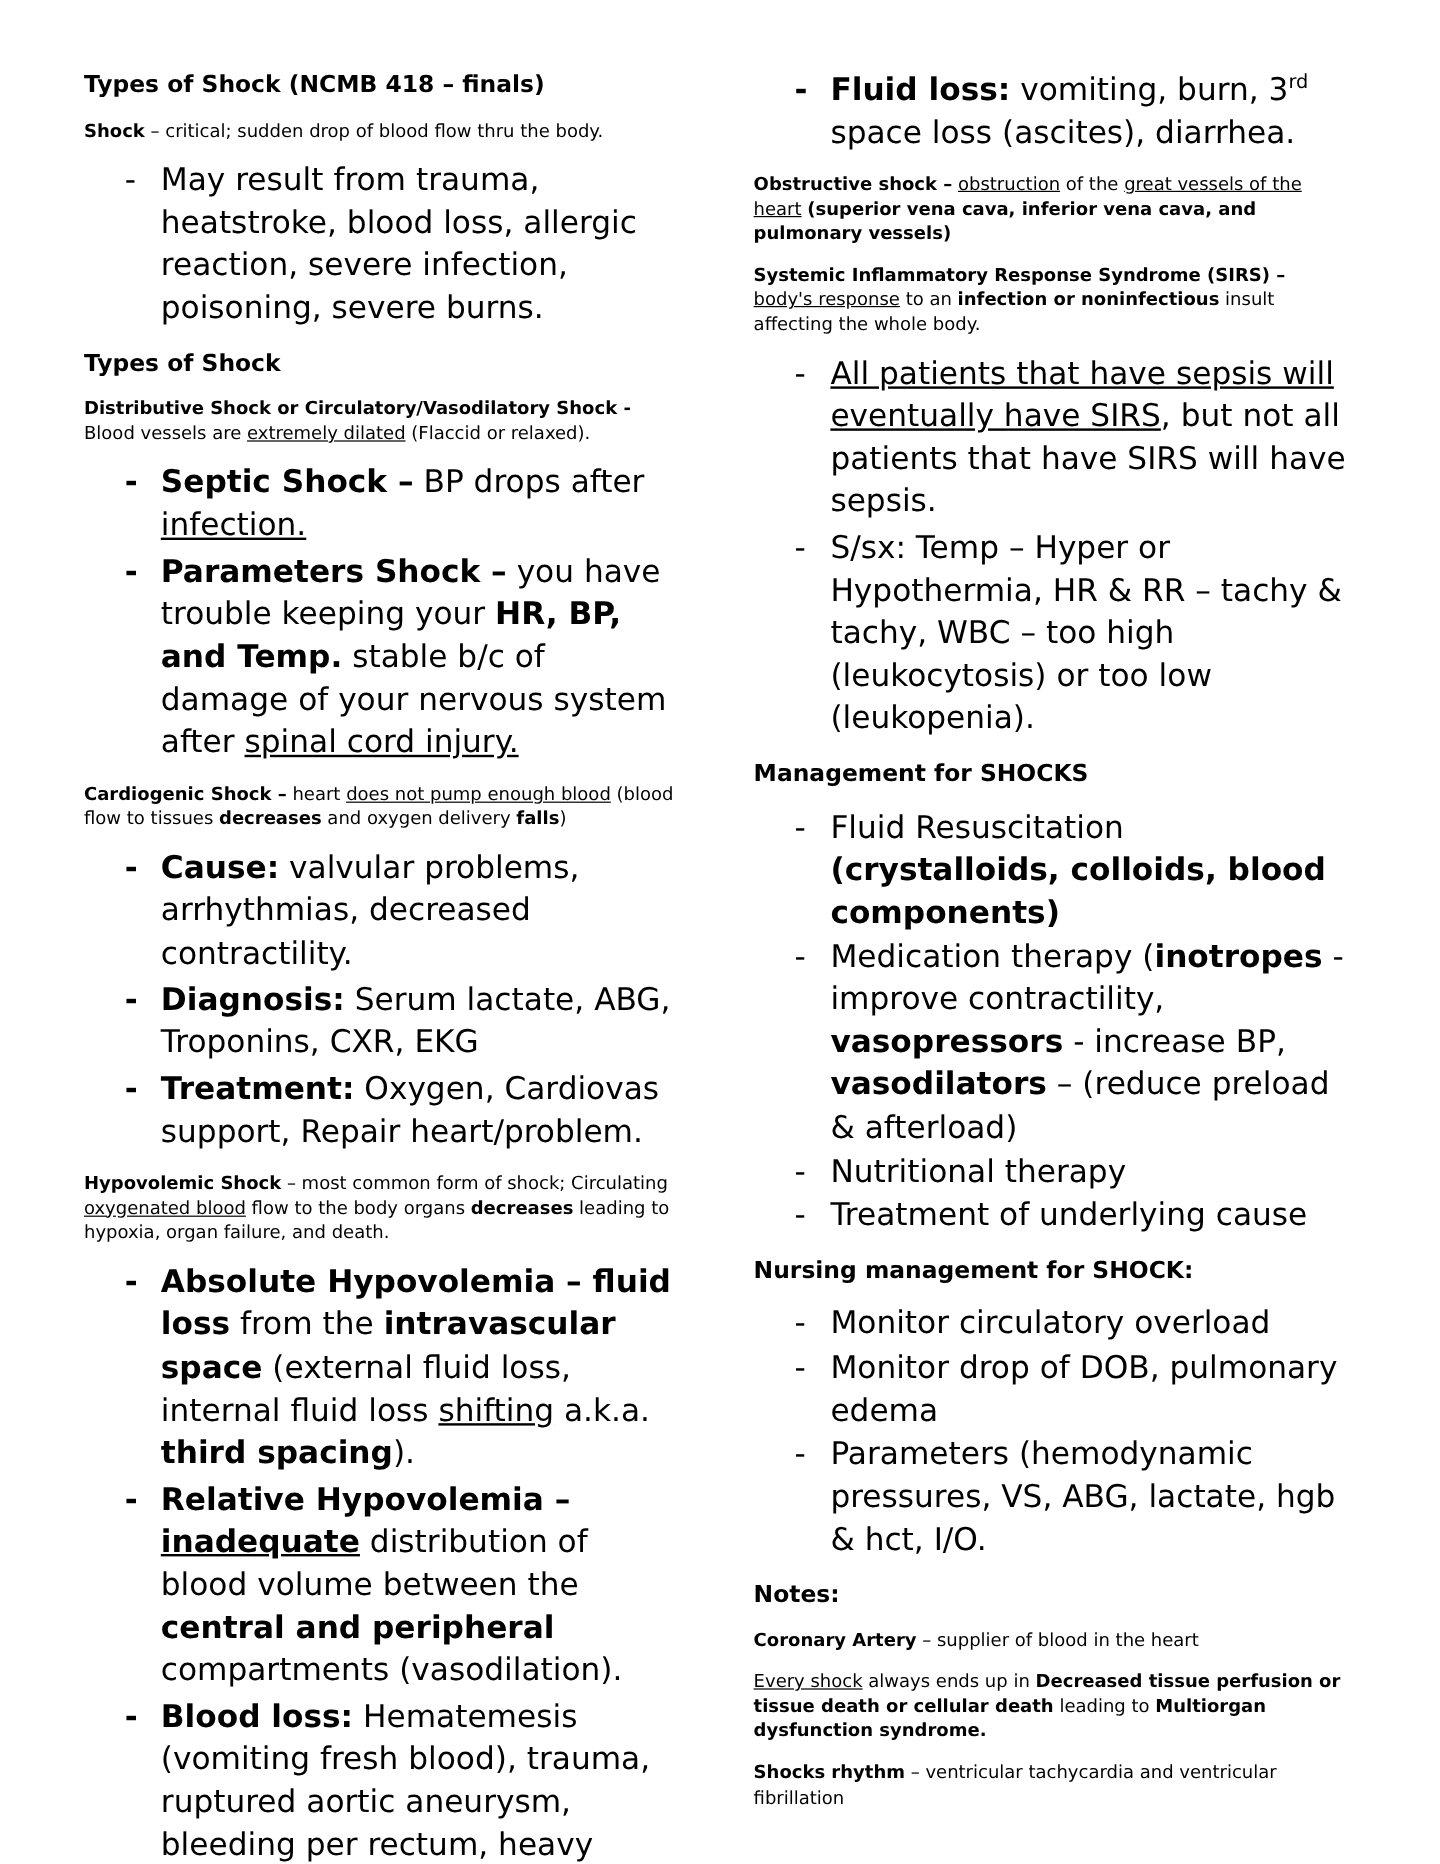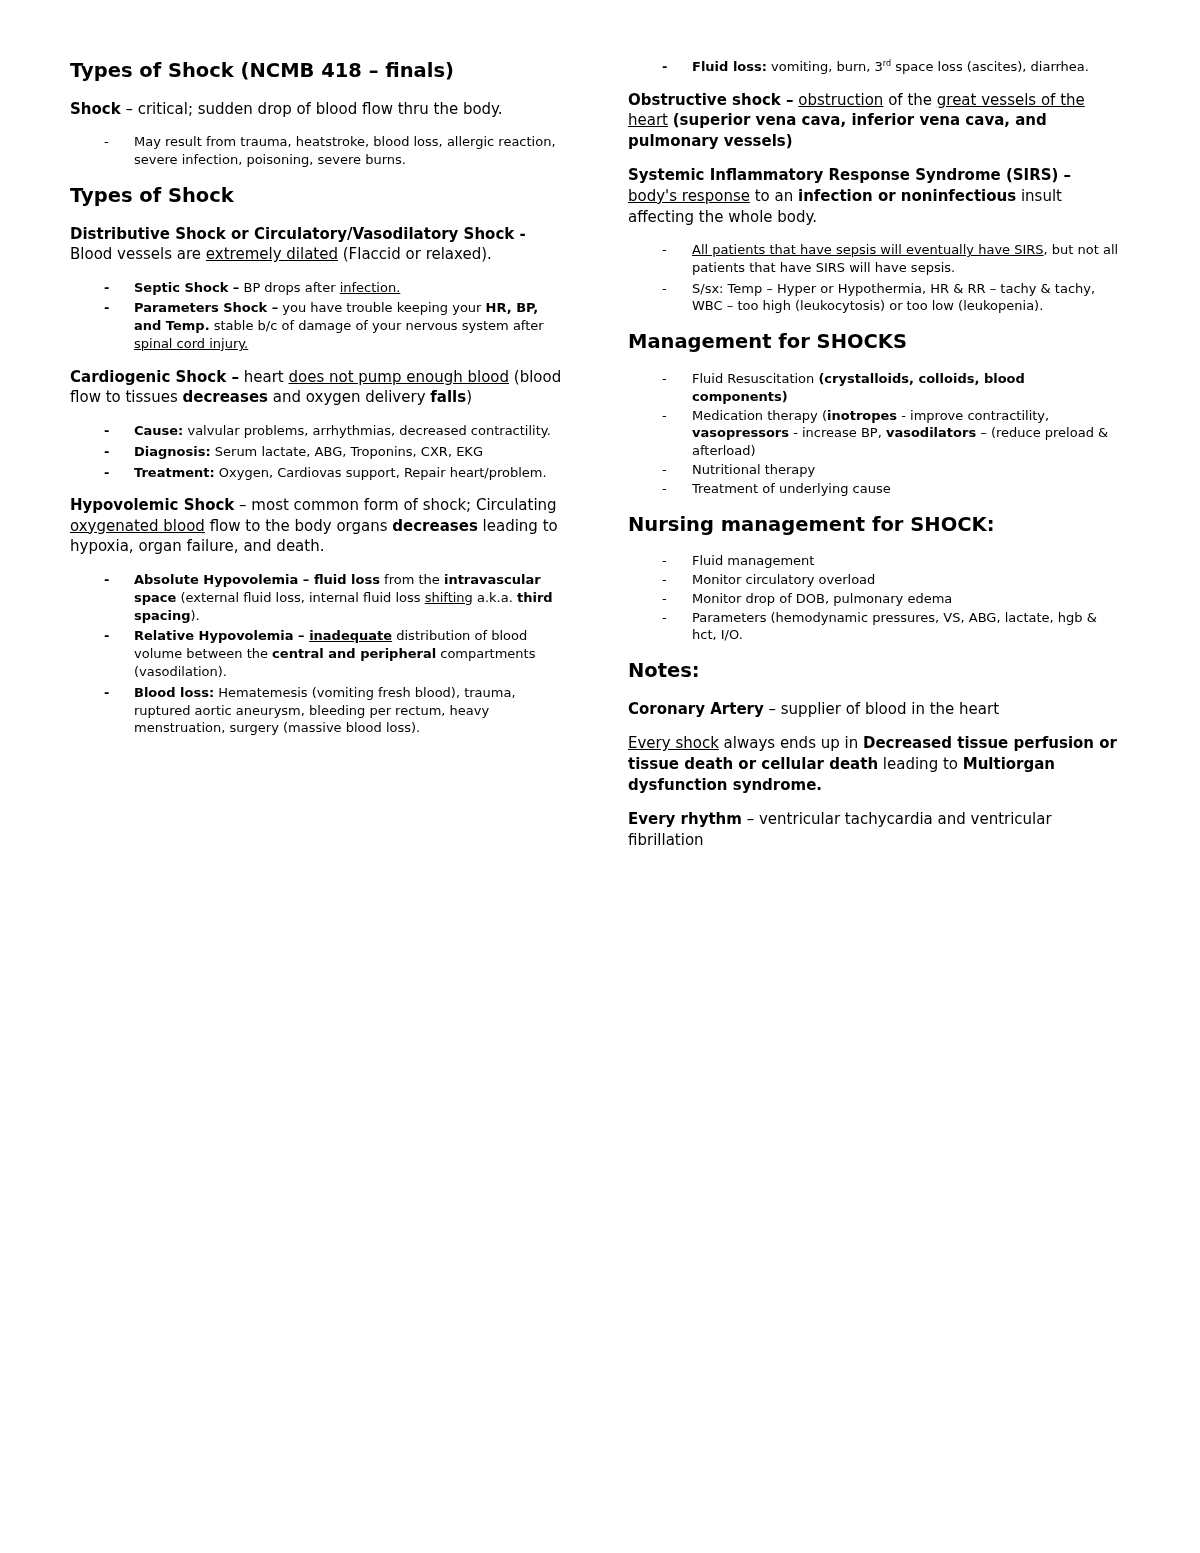--- a/index.html
+++ b/index.html
@@ -42,21 +42,21 @@
     line-height: 1.37;
     font-weight: bold;
   }
   ul.bullets {
     list-style: none;
     margin: 0 0 14px 0;
     padding: 0 0 0 34px;
   }
   ul.bullets > li {
     position: relative;
-    font-size: 13px;
+    font-size: 26px;
     line-height: 1.37;
     margin: 0 0 3px 0;
     padding-left: 30px;
   }
   ul.bullets > li::before {
     content: "-";
     position: absolute;
     left: 0;
     top: 0;
   }
@@ -112,24 +112,23 @@
         </ul>
         <p class="heading">Management for SHOCKS</p>
         <ul class="bullets tight">
           <li>Fluid Resuscitation <b>(crystalloids, colloids, blood components)</b></li>
           <li>Medication therapy (<b>inotropes</b> - improve contractility, <b>vasopressors</b> - increase BP, <b>vasodilators</b> – (reduce preload &amp; afterload)</li>
           <li>Nutritional therapy</li>
           <li>Treatment of underlying cause</li>
         </ul>
         <p class="heading">Nursing management for SHOCK:</p>
         <ul class="bullets tight">
-          <li>Fluid management</li>
           <li>Monitor circulatory overload</li>
           <li>Monitor drop of DOB, pulmonary edema</li>
           <li>Parameters (hemodynamic pressures, VS, ABG, lactate, hgb &amp; hct, I/O.</li>
         </ul>
         <p class="heading">Notes:</p>
         <p class="block"><b>Coronary Artery</b> – supplier of blood in the heart</p>
         <p class="block"><u>Every shock</u> always ends up in <b>Decreased tissue perfusion or tissue death or cellular death</b> leading to <b>Multiorgan dysfunction syndrome.</b></p>
-        <p class="block"><b>Every rhythm</b> – ventricular tachycardia and ventricular fibrillation</p>
+        <p class="block"><b>Shocks rhythm</b> – ventricular tachycardia and ventricular fibrillation</p>
       </div>
   </div>
 </div>
 
 </body></html>

